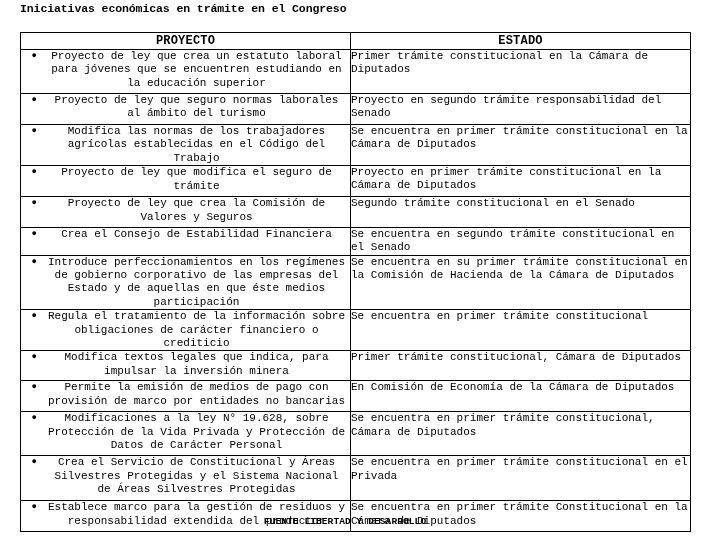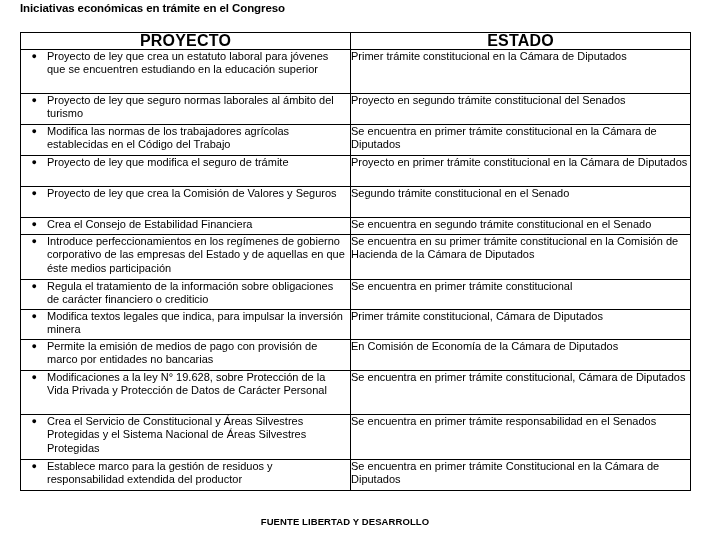--- a/index.html
+++ b/index.html
@@ -12,20 +12,21 @@
     height: 536px;
     font-family: "Liberation Sans", sans-serif;
     color: #000000;
     overflow: hidden;
   }
   .page {
     position: relative;
     width: 706px;
     height: 420px;
     box-sizing: border-box;
+    font-family: Liberation Mono, monospace;
   }
   .doc-title {
     position: absolute;
     left: 20px;
     top: 2px;
     font-size: 11.5px;
     font-weight: bold;
     letter-spacing: -0.1px;
     white-space: nowrap;
   }
@@ -46,21 +47,21 @@
 
   table.initiatives th,
   table.initiatives td {
     border: 1px solid #000000;
     vertical-align: top;
     padding: 0;
   }
   table.initiatives th {
     text-align: center;
     font-weight: bold;
-    font-size: 16px;
+    font-size: 12px;
     letter-spacing: 0.2px;
     height: 16px;
     line-height: 16px;
     padding: 0 10px;
   }
   td.proyecto-cell {
     padding: 2px 4px 2px 0;
   }
   td.estado-cell {
     padding: 3px 3px 2px 4px;
@@ -76,20 +77,21 @@
     text-align: right;
     padding-right: 10px;
     font-size: 9px;
     line-height: 13.4px;
     box-sizing: border-box;
   }
   .bullet-text {
     flex: 1 1 auto;
     line-height: 13.4px;
     padding-right: 4px;
+    text-align: center;
   }
   .estado-text {
     display: block;
   }
   .footer-note {
     position: absolute;
     left: 0;
     top: 516px;
     width: 690px;
     text-align: center;
@@ -130,21 +132,21 @@
             </td>
           </tr>
           <tr style="height: 31px;">
             <td class="proyecto-cell">
               <div class="bullet-row">
                 <span class="bullet-mark">●</span>
                 <span class="bullet-text">Proyecto de ley que seguro normas laborales al ámbito del turismo</span>
               </div>
             </td>
             <td class="estado-cell">
-              <span class="estado-text">Proyecto en segundo trámite constitucional del Senados</span>
+              <span class="estado-text">Proyecto en segundo trámite responsabilidad del Senado</span>
             </td>
           </tr>
           <tr style="height: 31px;">
             <td class="proyecto-cell">
               <div class="bullet-row">
                 <span class="bullet-mark">●</span>
                 <span class="bullet-text">Modifica las normas de los trabajadores agrícolas establecidas en el Código del Trabajo</span>
               </div>
             </td>
             <td class="estado-cell">
@@ -240,21 +242,21 @@
             </td>
           </tr>
           <tr style="height: 45px;">
             <td class="proyecto-cell">
               <div class="bullet-row">
                 <span class="bullet-mark">●</span>
                 <span class="bullet-text">Crea el Servicio de Constitucional y Áreas Silvestres Protegidas y el Sistema Nacional de Áreas Silvestres Protegidas</span>
               </div>
             </td>
             <td class="estado-cell">
-              <span class="estado-text">Se encuentra en primer trámite responsabilidad en el Senados</span>
+              <span class="estado-text">Se encuentra en primer trámite constitucional en el Privada</span>
             </td>
           </tr>
           <tr style="height: 31px;">
             <td class="proyecto-cell">
               <div class="bullet-row">
                 <span class="bullet-mark">●</span>
                 <span class="bullet-text">Establece marco para la gestión de residuos y responsabilidad extendida del productor</span>
               </div>
             </td>
             <td class="estado-cell">

